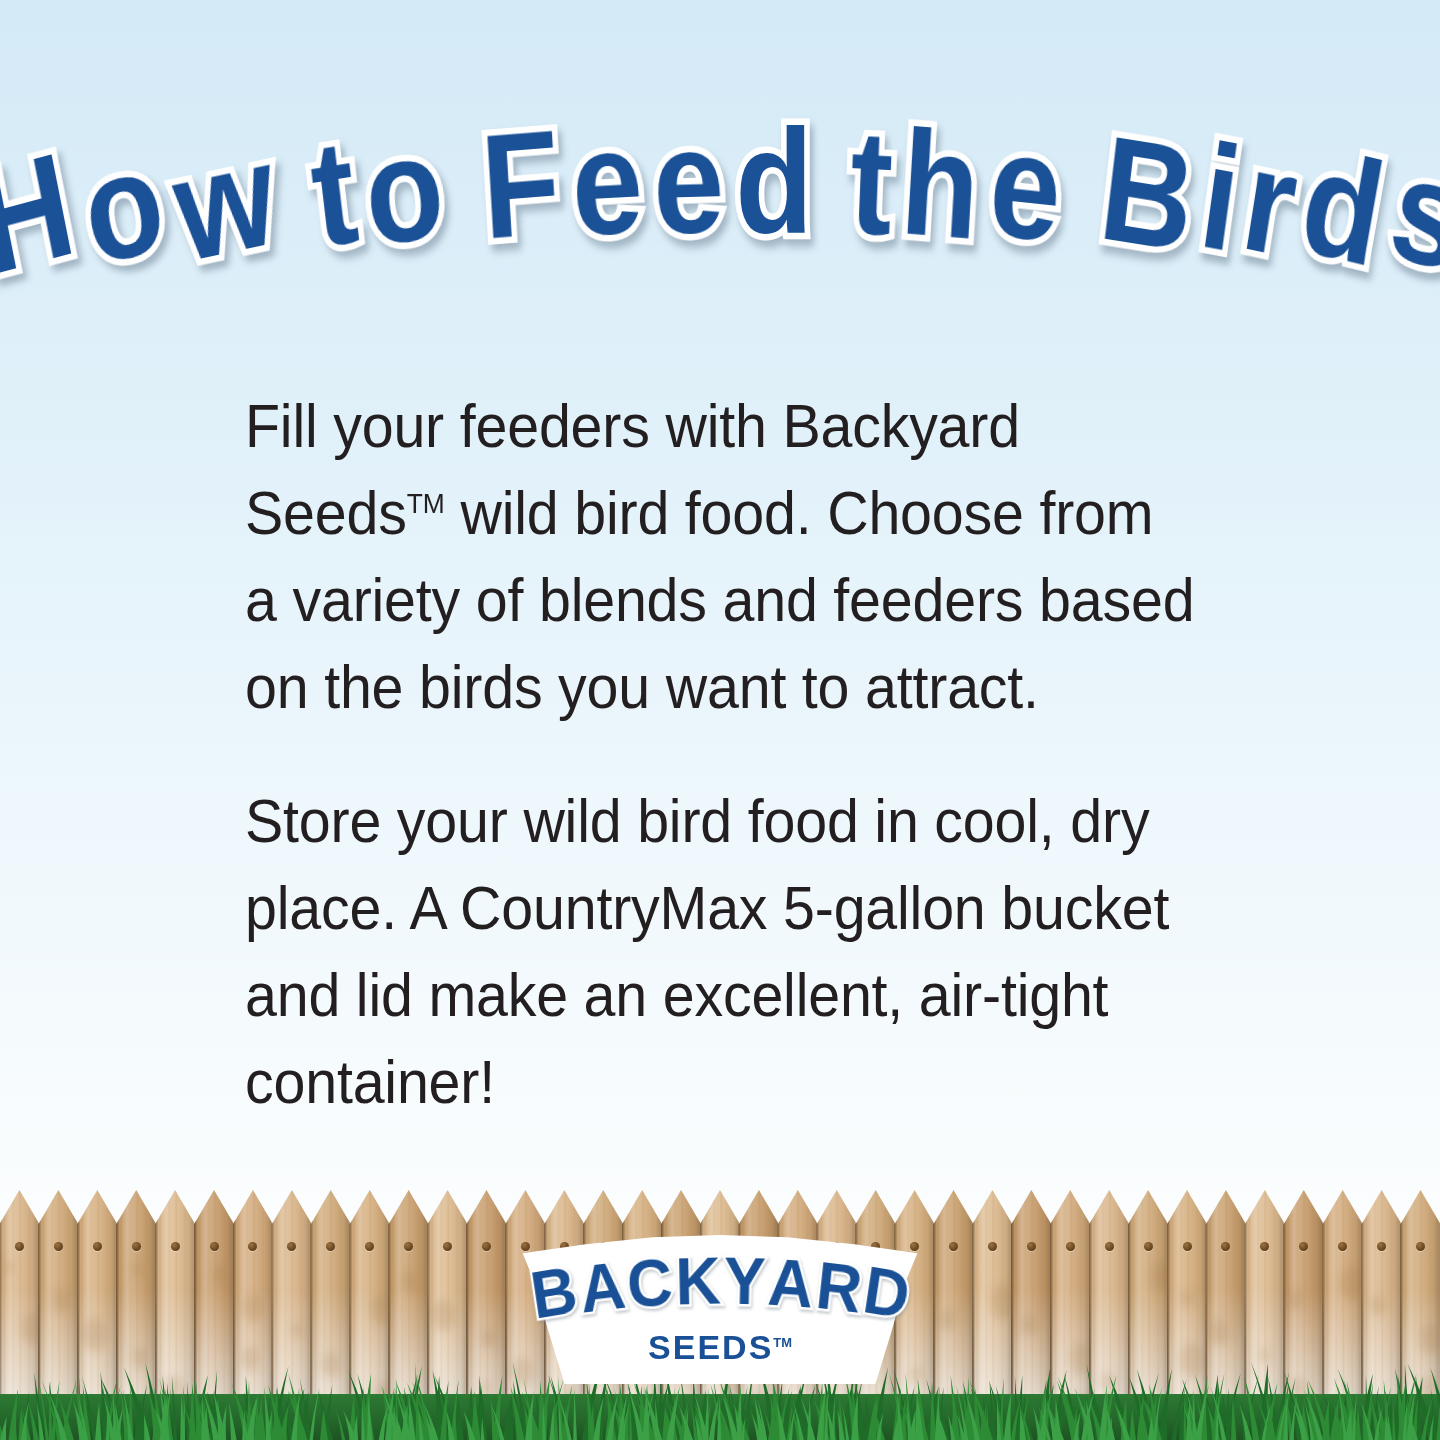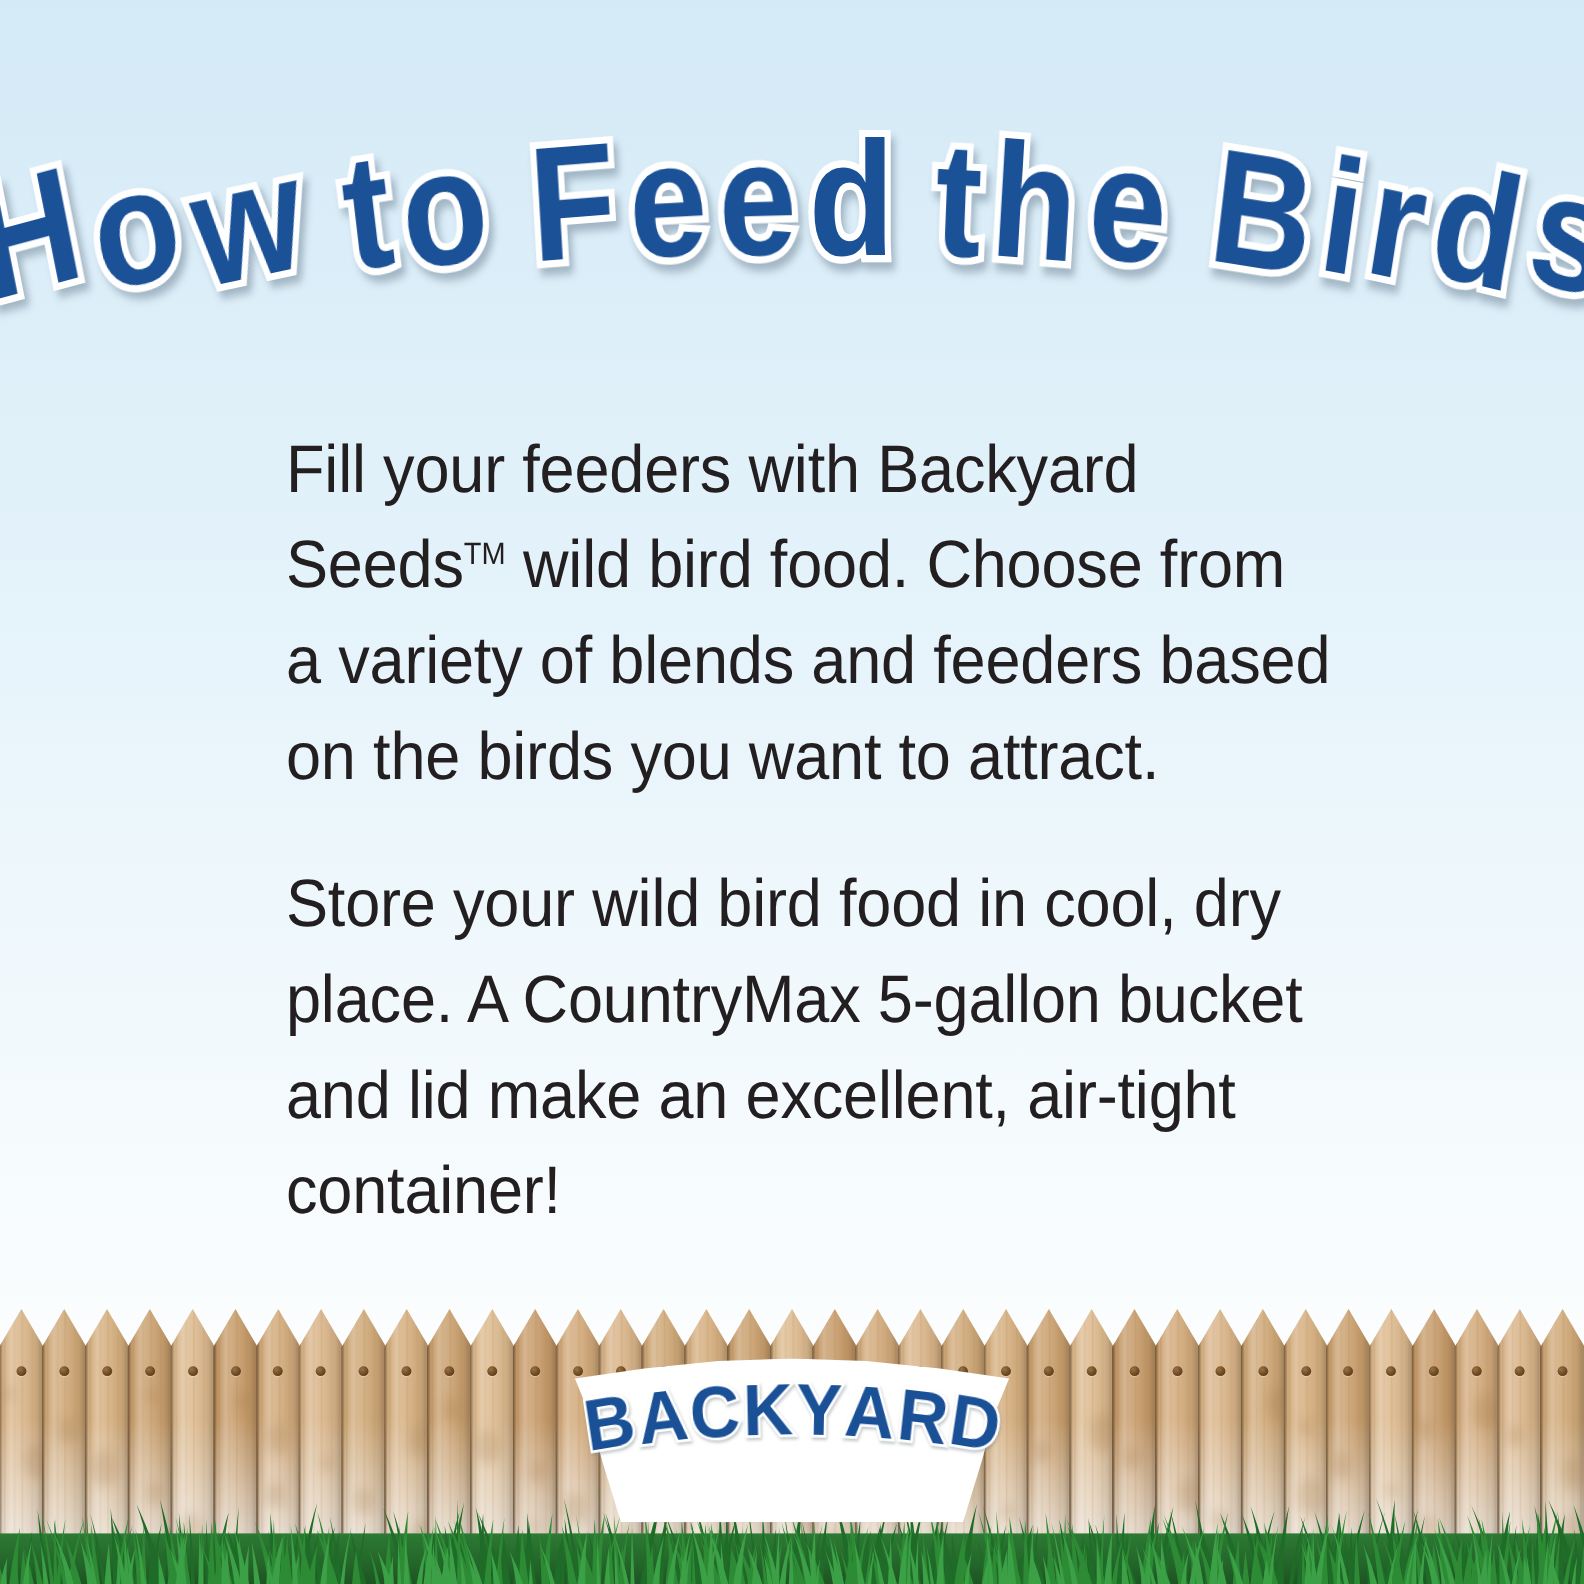--- a/index.html
+++ b/index.html
@@ -58,21 +58,21 @@
   }
   #headline .ch.sp {
     -webkit-text-stroke: 0;
     filter: none;
     width: 26px;
   }
 
   
   #copy {
     position: absolute;
-    left: 260px;
+    left: 245px;
     top: 383px;
     width: 1010px;
   }
   #copy p {
     margin: 0;
     font-family: "Liberation Sans Narrow", "Liberation Sans", sans-serif;
     font-size: 61px;
     line-height: 87px;
     color: #231f20;
     font-weight: normal;
@@ -1135,15 +1135,18 @@
     <div class="wordmark">
         <span class="wch" style="transform: scaleX(0.95) rotate(-9deg); margin-top: 11px;">B</span>
         <span class="wch" style="transform: scaleX(0.95) rotate(-6.43deg); margin-top: 5.6px;">A</span>
         <span class="wch" style="transform: scaleX(0.95) rotate(-3.86deg); margin-top: 2px;">C</span>
         <span class="wch" style="transform: scaleX(0.95) rotate(-1.29deg); margin-top: 0.2px;">K</span>
         <span class="wch" style="transform: scaleX(0.95) rotate(1.29deg); margin-top: 0.2px;">Y</span>
         <span class="wch" style="transform: scaleX(0.95) rotate(3.86deg); margin-top: 2px;">A</span>
         <span class="wch" style="transform: scaleX(0.95) rotate(6.43deg); margin-top: 5.6px;">R</span>
         <span class="wch" style="transform: scaleX(0.95) rotate(9deg); margin-top: 11px;">D</span>
       </div>
+    <div class="sub">
+      <span>SEEDS</span><sup>TM</sup>
+    </div>
   </div>
 
 </div>
 
 </body></html>

